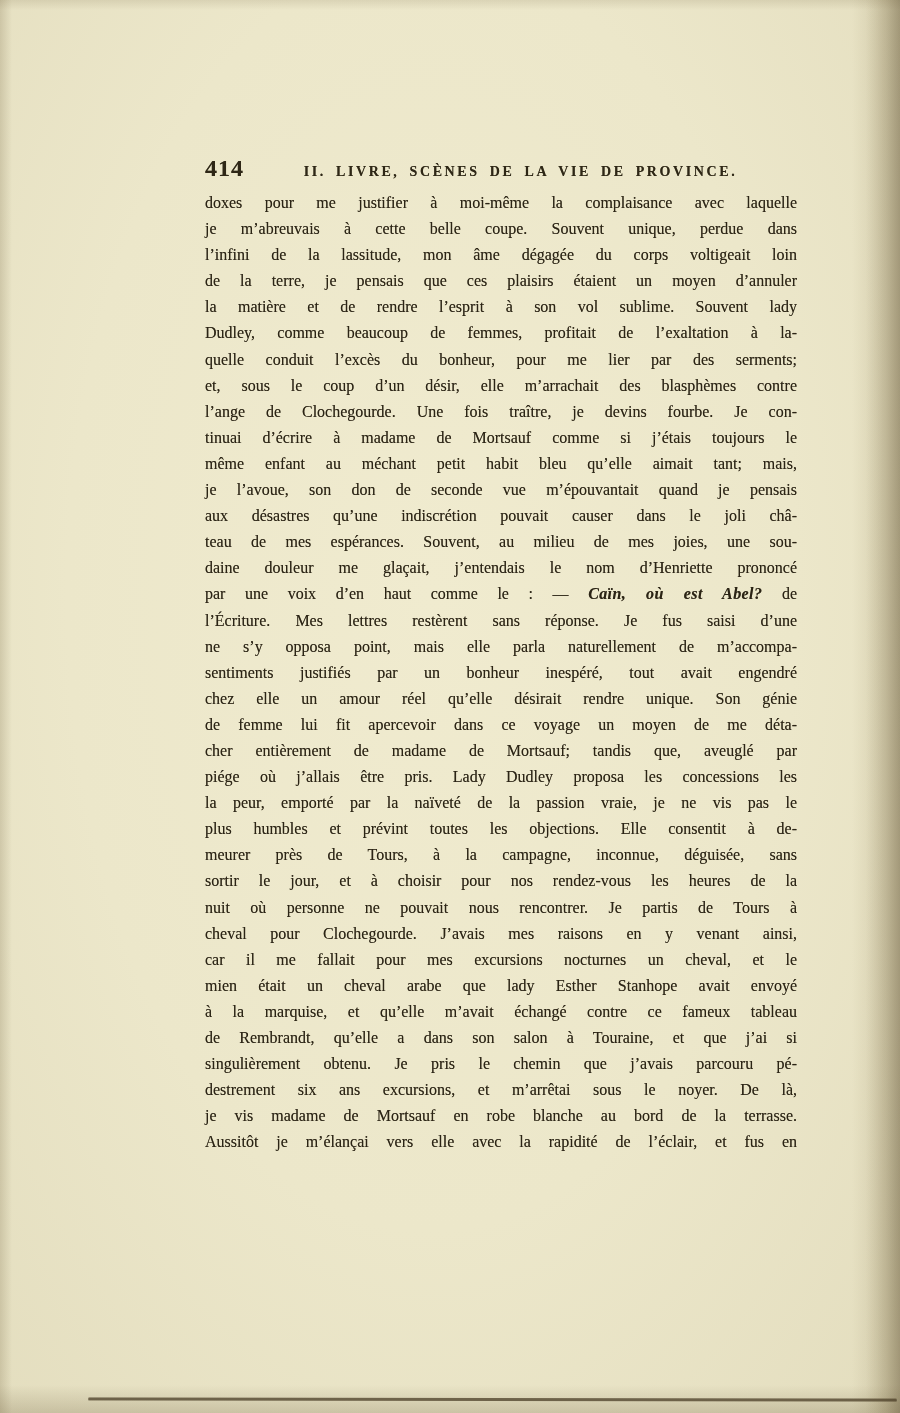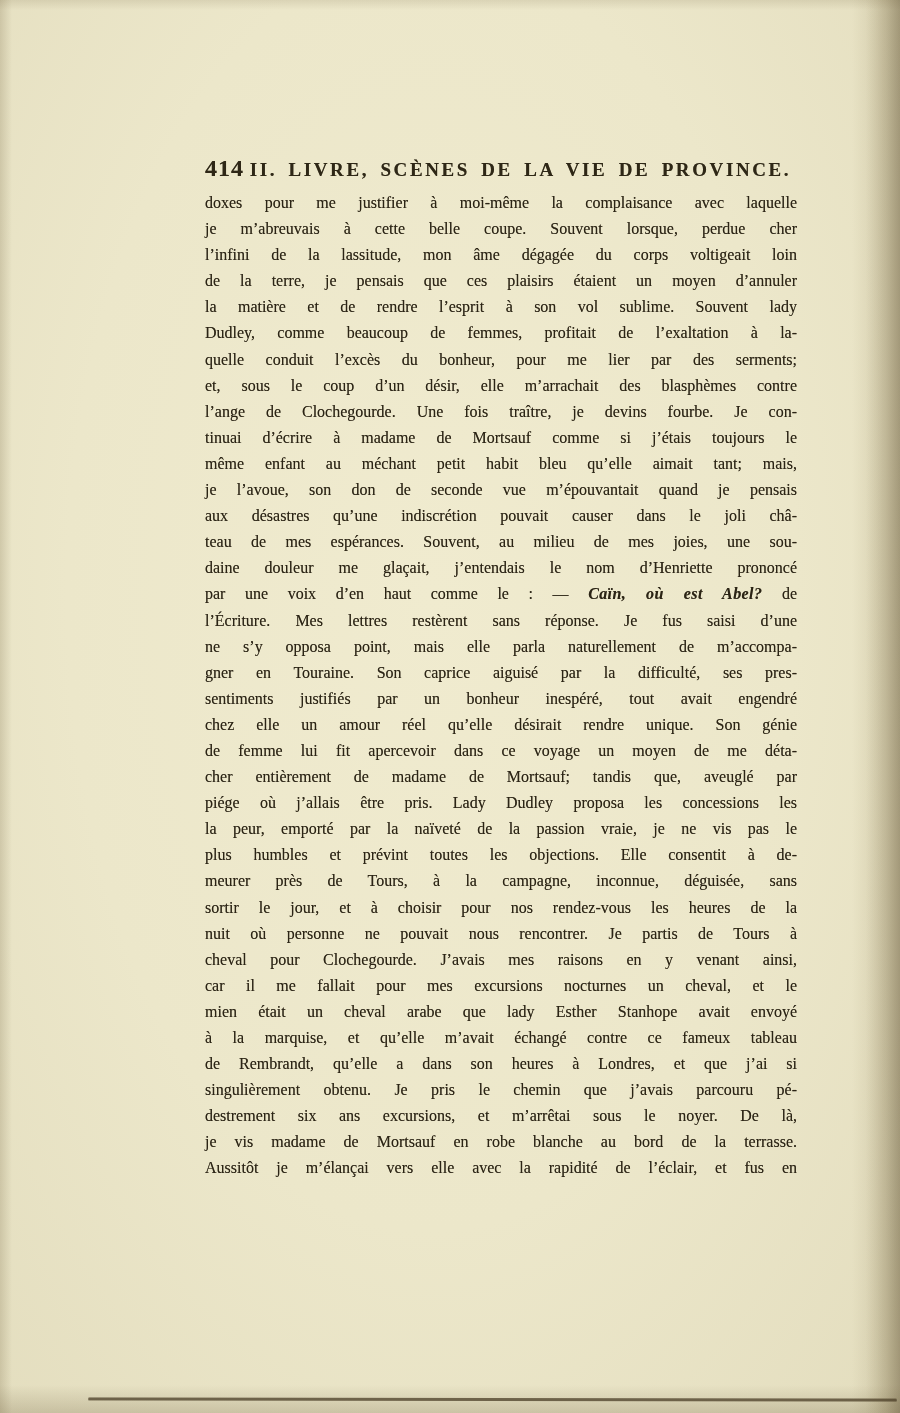--- a/index.html
+++ b/index.html
@@ -54,21 +54,21 @@
   }
   .page-number {
     font-size: 24px;
     font-weight: bold;
     letter-spacing: 1px;
     text-shadow: 0 0 0.6px rgba(46,39,22,0.55);
   }
   .running-title {
     flex: 1;
     text-align: center;
-    font-size: 19px;
+    font-size: 14px;
     font-weight: bold;
     letter-spacing: 2.6px;
     word-spacing: 4px;
     text-shadow: 0 0 0.6px rgba(46,39,22,0.5);
     white-space: nowrap;
   }
   .page-body {
     position: absolute;
     top: 190px;
     left: 205px;
@@ -97,53 +97,52 @@
 <div class="scan-page">
 
   <div class="page-header">
     <span class="page-number">414</span>
     <span class="running-title">II. LIVRE, SCÈNES DE LA VIE DE PROVINCE.</span>
   </div>
 
   <div class="page-body">
     <div>
         <div class="text-line">doxes pour me justifier à moi-même la complaisance avec laquelle</div>
-        <div class="text-line">je m’abreuvais à cette belle coupe. Souvent lorsque, perdue cher</div>
+        <div class="text-line">je m’abreuvais à cette belle coupe. Souvent unique, perdue dans</div>
         <div class="text-line">l’infini de la lassitude, mon âme dégagée du corps voltigeait loin</div>
         <div class="text-line">de la terre, je pensais que ces plaisirs étaient un moyen d’annuler</div>
         <div class="text-line">la matière et de rendre l’esprit à son vol sublime. Souvent lady</div>
         <div class="text-line">Dudley, comme beaucoup de femmes, profitait de l’exaltation à la-</div>
         <div class="text-line">quelle conduit l’excès du bonheur, pour me lier par des serments;</div>
         <div class="text-line">et, sous le coup d’un désir, elle m’arrachait des blasphèmes contre</div>
         <div class="text-line">l’ange de Clochegourde. Une fois traître, je devins fourbe. Je con-</div>
         <div class="text-line">tinuai d’écrire à madame de Mortsauf comme si j’étais toujours le</div>
         <div class="text-line">même enfant au méchant petit habit bleu qu’elle aimait tant; mais,</div>
         <div class="text-line">je l’avoue, son don de seconde vue m’épouvantait quand je pensais</div>
         <div class="text-line">aux désastres qu’une indiscrétion pouvait causer dans le joli châ-</div>
         <div class="text-line">teau de mes espérances. Souvent, au milieu de mes joies, une sou-</div>
         <div class="text-line">daine douleur me glaçait, j’entendais le nom d’Henriette prononcé</div>
         <div class="text-line">par une voix d’en haut comme le : — <em>Caïn, où est Abel?</em> de</div>
         <div class="text-line">l’Écriture. Mes lettres restèrent sans réponse. Je fus saisi d’une</div>
         <div class="text-line">ne s’y opposa point, mais elle parla naturellement de m’accompa-</div>
-        <div class="text-line">gner en Touraine. Son caprice aiguisé par la difficulté, ses pres-</div>
         <div class="text-line">sentiments justifiés par un bonheur inespéré, tout avait engendré</div>
         <div class="text-line">chez elle un amour réel qu’elle désirait rendre unique. Son génie</div>
         <div class="text-line">de femme lui fit apercevoir dans ce voyage un moyen de me déta-</div>
         <div class="text-line">cher entièrement de madame de Mortsauf; tandis que, aveuglé par</div>
         <div class="text-line">piége où j’allais être pris. Lady Dudley proposa les concessions les</div>
         <div class="text-line">la peur, emporté par la naïveté de la passion vraie, je ne vis pas le</div>
         <div class="text-line">plus humbles et prévint toutes les objections. Elle consentit à de-</div>
         <div class="text-line">meurer près de Tours, à la campagne, inconnue, déguisée, sans</div>
         <div class="text-line">sortir le jour, et à choisir pour nos rendez-vous les heures de la</div>
         <div class="text-line">nuit où personne ne pouvait nous rencontrer. Je partis de Tours à</div>
         <div class="text-line">cheval pour Clochegourde. J’avais mes raisons en y venant ainsi,</div>
         <div class="text-line">car il me fallait pour mes excursions nocturnes un cheval, et le</div>
         <div class="text-line">mien était un cheval arabe que lady Esther Stanhope avait envoyé</div>
         <div class="text-line">à la marquise, et qu’elle m’avait échangé contre ce fameux tableau</div>
-        <div class="text-line">de Rembrandt, qu’elle a dans son heures à Londres, et que j’ai si</div>
+        <div class="text-line">de Rembrandt, qu’elle a dans son salon à Touraine, et que j’ai si</div>
         <div class="text-line">singulièrement obtenu. Je pris le chemin que j’avais parcouru pé-</div>
         <div class="text-line">destrement six ans excursions, et m’arrêtai sous le noyer. De là,</div>
         <div class="text-line">je vis madame de Mortsauf en robe blanche au bord de la terrasse.</div>
         <div class="text-line">Aussitôt je m’élançai vers elle avec la rapidité de l’éclair, et fus en</div>
       </div>
   </div>
 
   <div class="edge-shade-right"></div>
   <div class="edge-line-bottom"></div>
 

